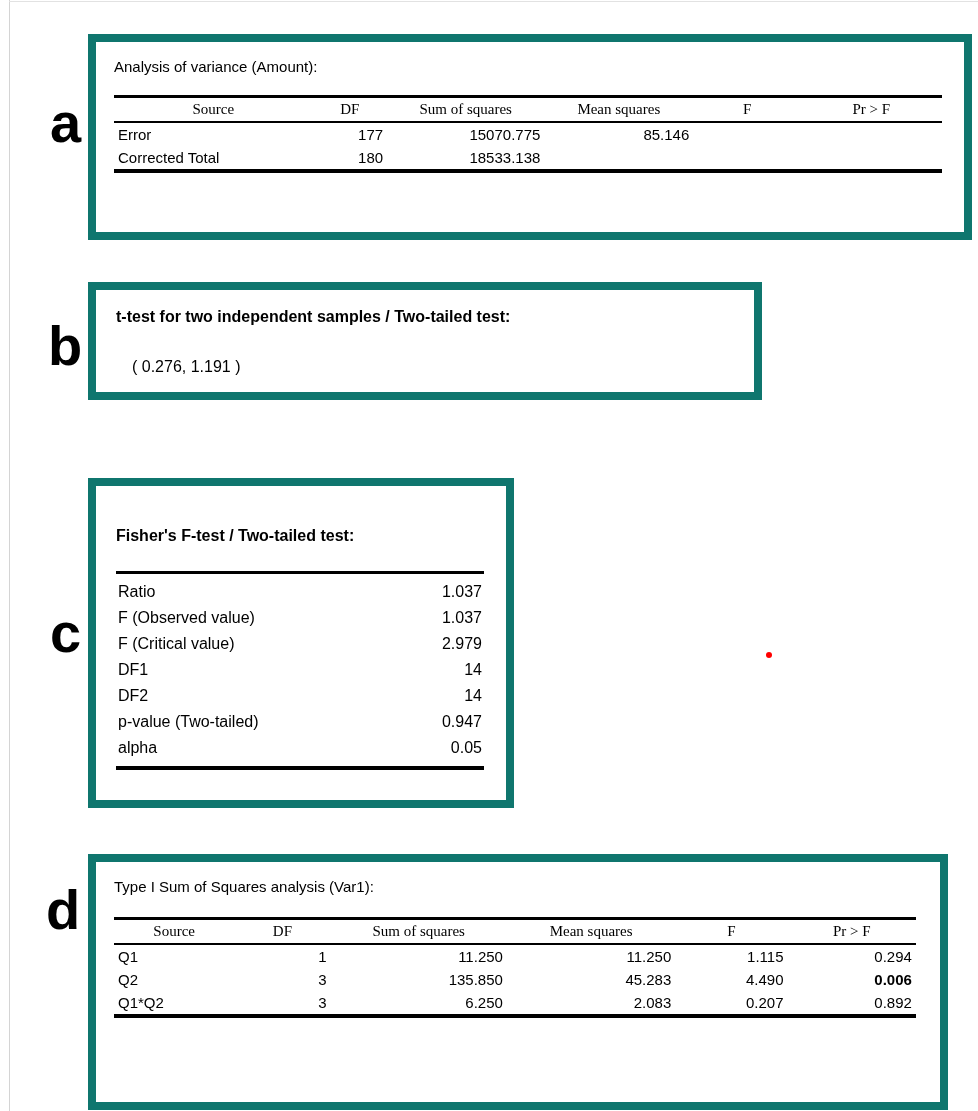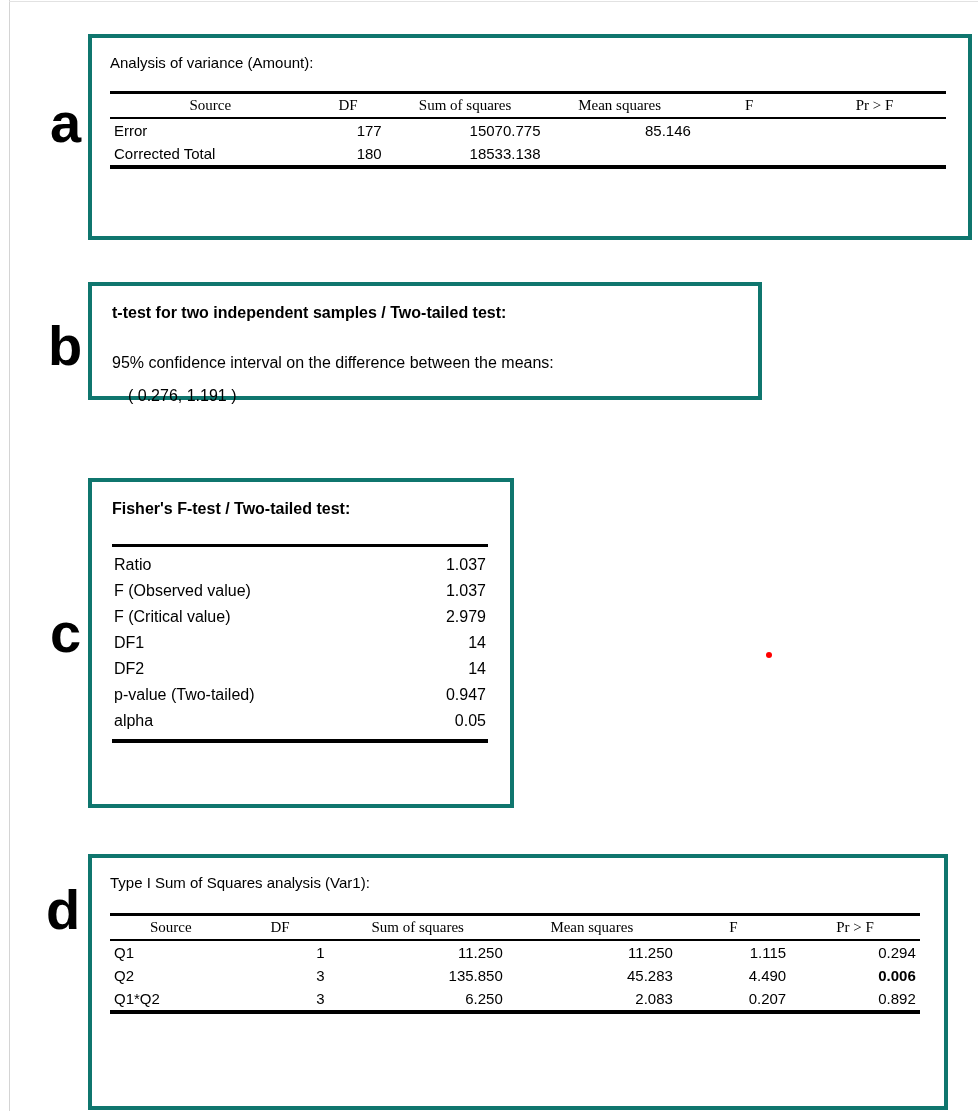--- a/index.html
+++ b/index.html
@@ -35,35 +35,35 @@
     color: #000;
   }
   #label-a { left: 50px; top: 95px; }
   #label-b { left: 48px; top: 318px; }
   #label-c { left: 50px; top: 605px; }
   #label-d { left: 46px; top: 882px; }
 
   .panel {
     position: absolute;
     background: #ffffff;
-    border: 4px solid #0f766e;
+    border: 8px solid #0f766e;
   }
 
   
   #panel-a { left: 88px; top: 34px; width: 884px; height: 206px; padding: 16px 14px 10px 18px; }
   #panel-a .panel-title { font-size: 15px; margin-bottom: 20px; }
 
   
   #panel-b { left: 88px; top: 282px; width: 674px; height: 118px; padding: 18px 20px 10px 20px; font-size: 16px; }
   #panel-b .panel-title { font-weight: 700; font-size: 16px; margin-bottom: 32px; }
   #panel-b .ci-line2 { margin-top: 15px; padding-left: 16px; }
 
   
   #panel-c { left: 88px; top: 478px; width: 426px; height: 330px; padding: 18px 22px 10px 20px; }
-  #panel-c .panel-title { font-weight: 700; font-size: 16px; margin-bottom: 26px; }
+  #panel-c .panel-title { font-weight: 700; font-size: 16px; margin-bottom: 26px; margin-top: 23px; }
 
   
   #panel-d { left: 88px; top: 854px; width: 860px; height: 256px; padding: 16px 16px 10px 18px; }
   #panel-d .panel-title { font-size: 15px; margin-bottom: 22px; }
 
   table { border-collapse: collapse; }
 
   .stat-table { width: 99%; font-size: 15px; }
   .stat-table thead tr { border-top: 3px solid #000; border-bottom: 2px solid #000; }
   .stat-table tbody tr:last-child { border-bottom: 4px solid #000; }
@@ -139,21 +139,20 @@
           <td class="t-right"></td>
           <td class="t-right"></td>
           <td class="t-right"></td>
         </tr>
       </tbody>
     </table>
   </div>
 
   <div class="panel" id="panel-b">
     <div class="panel-title">t-test for two independent samples / Two-tailed test:</div>
-    <div class="ci-line1">95% confidence interval on the difference between the means:</div>
     <div class="ci-line2">( 0.276,  1.191 )</div>
   </div>
 
   <div class="panel" id="panel-c">
     <div class="panel-title">Fisher's F-test / Two-tailed test:</div>
     <table class="kv-table">
       <tbody>
         <tr>
           <td>Ratio</td>
           <td class="val">1.037</td>

